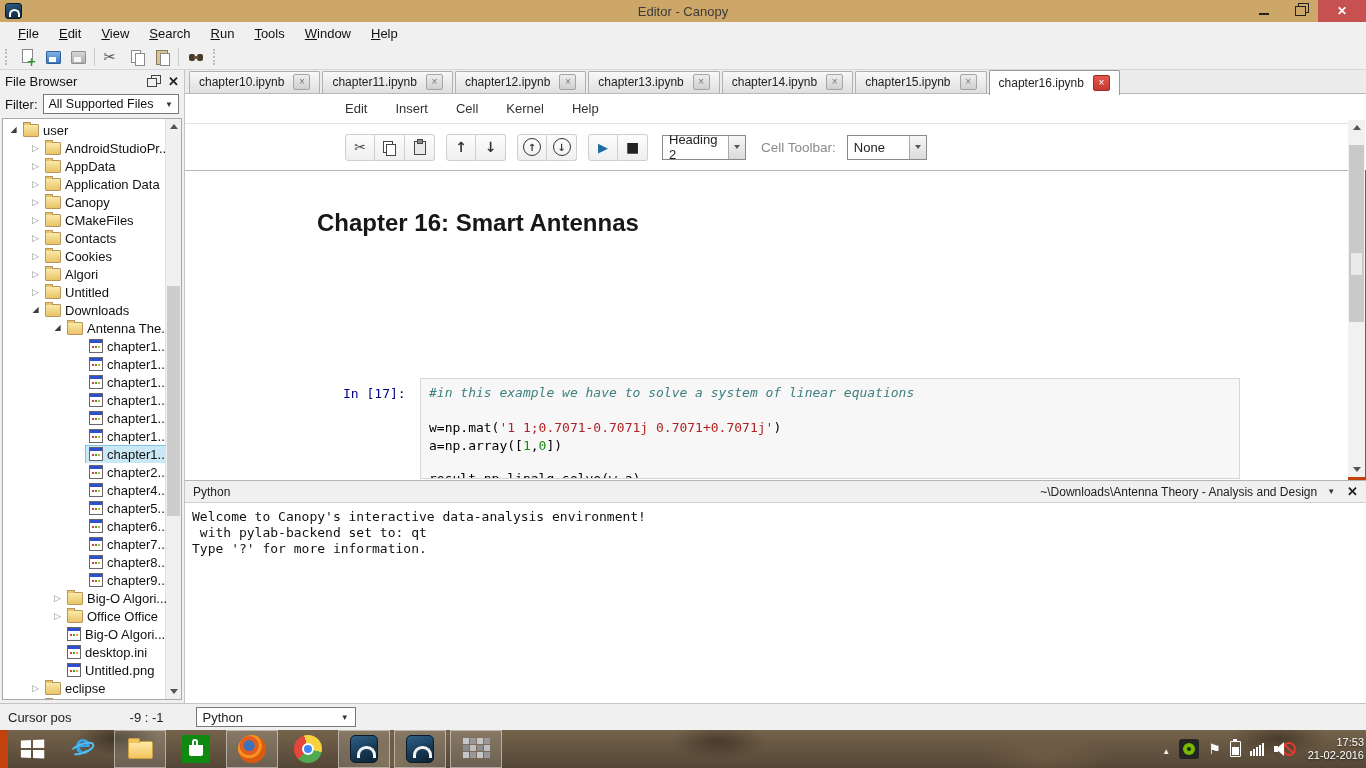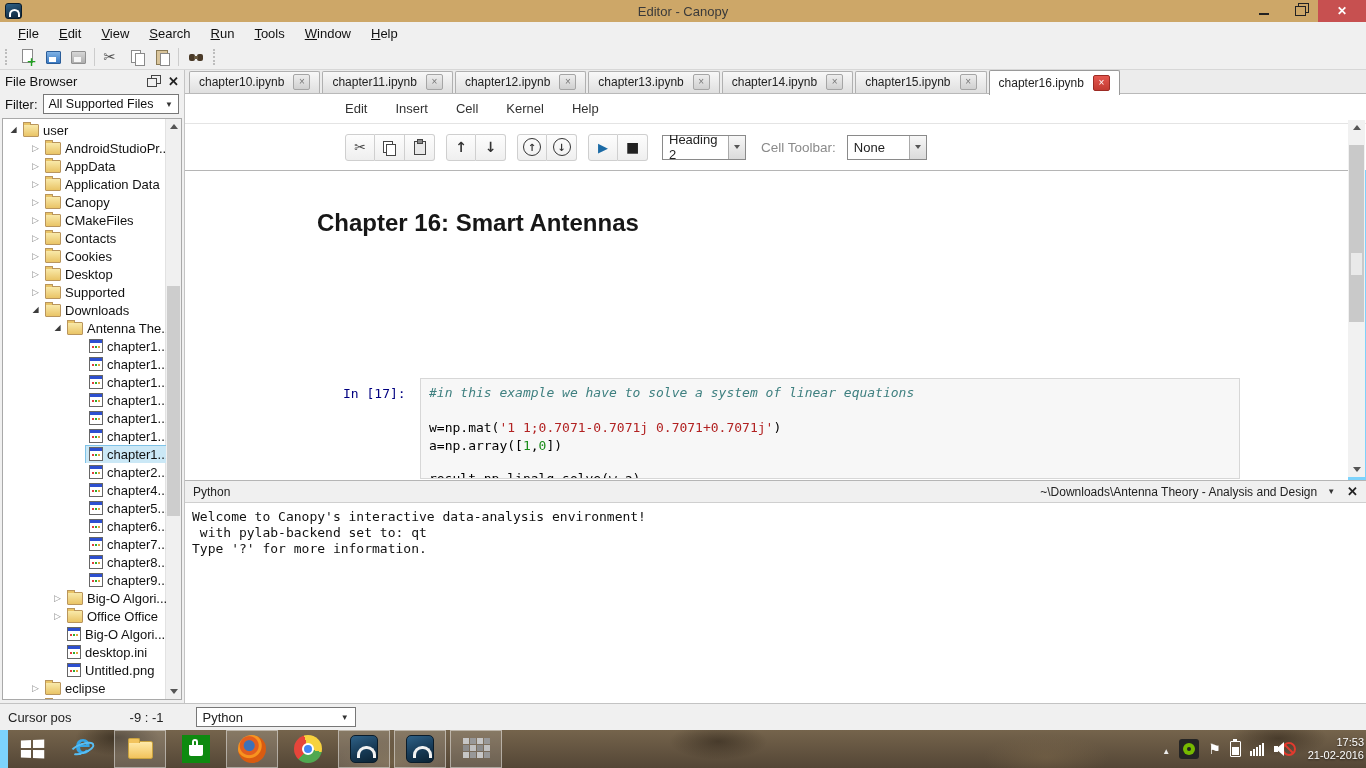--- a/index.html
+++ b/index.html
@@ -1,16 +1,16 @@
 <!DOCTYPE html>
 <html><head>
 <meta charset="utf-8">
 <style>
   html,body{margin:0;padding:0;background:#222;}
-  #app{position:relative;width:1366px;height:768px;background:#7dd3fc;overflow:hidden;
+  #app{position:relative;width:1366px;height:768px;background:#c2410c;overflow:hidden;
        font-family:"Liberation Sans",sans-serif;-webkit-font-smoothing:antialiased;}
   
   .titlebar{position:absolute;left:0;top:0;width:100%;height:22px;background:#cda768;display:flex;align-items:center;}
   .tb-appicon{width:15px;height:14px;margin-left:5px;border-radius:3px;position:relative;flex:none;
       background:linear-gradient(160deg,#2f6187,#0d2236);border:1px solid #0a1c2b;}
   .tb-appicon::after{content:"";position:absolute;left:3px;top:5px;width:7px;height:6px;border:2px solid #fff;border-bottom:none;border-radius:6px 6px 0 0;}
   .tb-title{position:absolute;left:0;right:0;text-align:center;font-size:13px;color:#3a3a3a;}
   .tb-controls{margin-left:auto;display:flex;height:100%;z-index:2;}
   .tb-min,.tb-max{width:36px;display:flex;align-items:center;justify-content:center;color:#222;}
   .tb-min i{width:10px;height:2px;background:#222;margin-top:6px;}
@@ -320,28 +320,28 @@
           <span class="exp">▷</span>
           <span class="hl">
             <span class="tfold"></span>
             <span class="tlabel">Cookies</span>
           </span>
         </div>
         <div class="trow" style="top: 146px; padding-left: 26px;">
           <span class="exp">▷</span>
           <span class="hl">
             <span class="tfold"></span>
-            <span class="tlabel">Desktop</span>
+            <span class="tlabel">Algori</span>
           </span>
         </div>
         <div class="trow" style="top: 164px; padding-left: 26px;">
           <span class="exp">▷</span>
           <span class="hl">
             <span class="tfold"></span>
-            <span class="tlabel">Supported</span>
+            <span class="tlabel">Untitled</span>
           </span>
         </div>
         <div class="trow" style="top: 182px; padding-left: 26px;">
           <span class="exp open">◢</span>
           <span class="hl">
             <span class="tfold"></span>
             <span class="tlabel">Downloads</span>
           </span>
         </div>
         <div class="trow" style="top: 200px; padding-left: 48px;">

